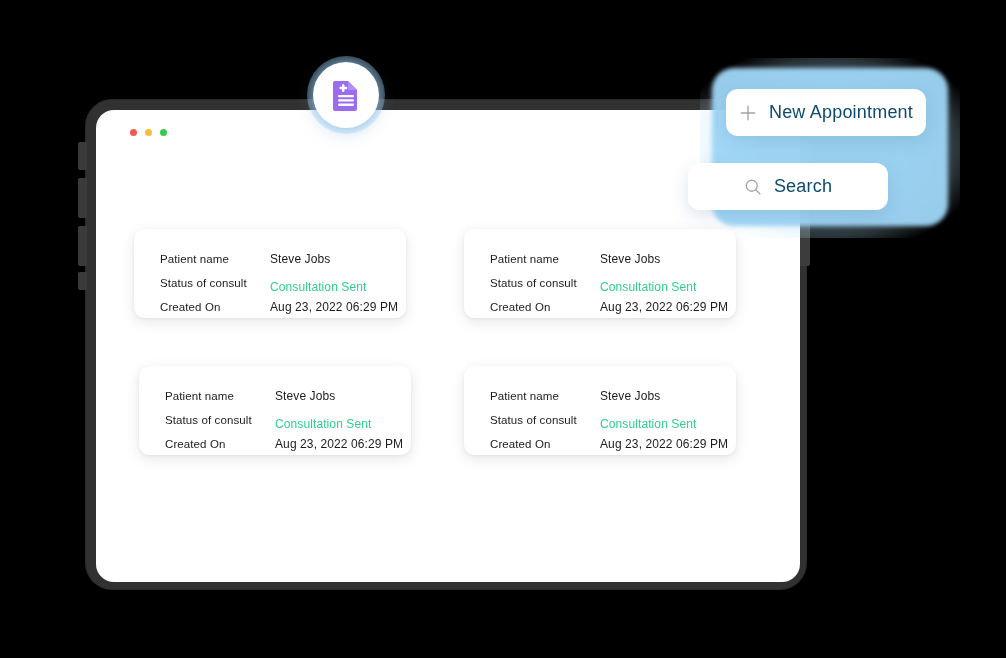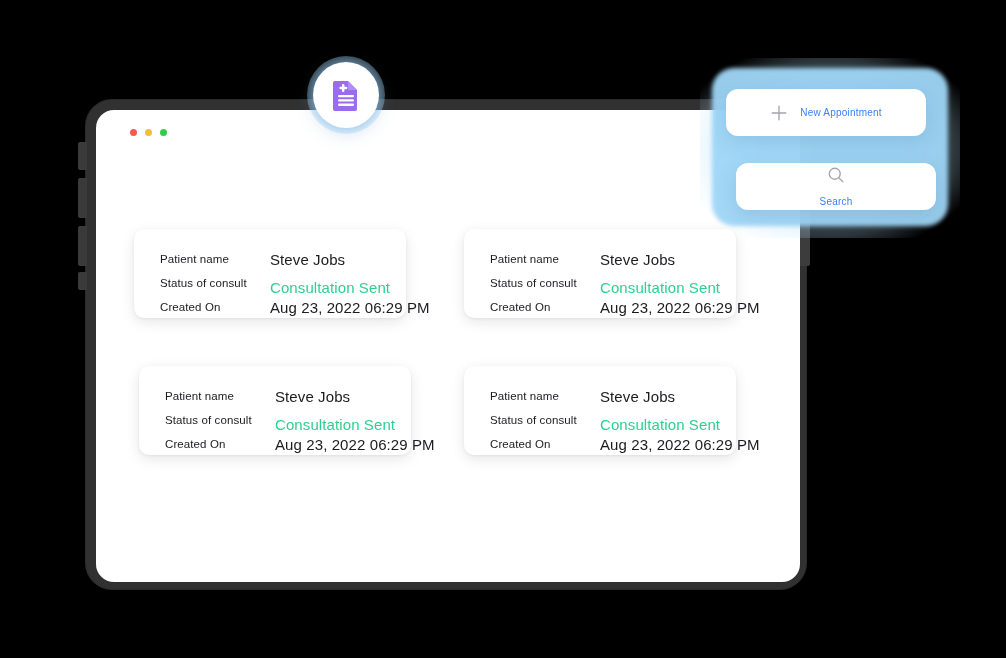--- a/index.html
+++ b/index.html
@@ -56,21 +56,21 @@
   .card.c2{ left:464px; top:229px; width:272px; height:89px; }
   .card.c3{ left:139px; top:366px; width:272px; height:89px; }
   .card.c4{ left:464px; top:366px; width:272px; height:89px; }
 
   .row{ display:flex; align-items:center; height:24px; }
   .row .label{
     width:110px; flex:0 0 110px;
     font-size:11.5px; color:#1b1b20; letter-spacing:0.1px;
   }
   .row .value{
-    font-size:15px; color:#1b1b20; letter-spacing:0.1px; white-space:nowrap;
+    font-size:12px; color:#1b1b20; letter-spacing:0.1px; white-space:nowrap;
   }
   .row .value.status{ color:#2ecf91;margin-top:8px; }
 
   
   .badge-glow{
     position:absolute; left:307px; top:56px; width:78px; height:78px;
     border-radius:50%;
     background:radial-gradient(circle at 50% 50%, rgba(255,255,255,0) 52%, rgba(150,205,245,0.55) 60%, rgba(190,225,250,0.25) 76%, rgba(255,255,255,0) 90%);
   }
   .badge{
@@ -93,22 +93,22 @@
     border-radius:30px;
     background:radial-gradient(ellipse at 50% 50%, rgba(160,215,246,0.55) 40%, rgba(190,230,250,0.22) 70%, rgba(255,255,255,0) 85%);
   }
   .ctrl{
     position:absolute;
     background:#ffffff; border-radius:12px;
     display:flex; align-items:center; justify-content:center; gap:12px;
     box-shadow:0 6px 18px rgba(60,110,160,0.18);
   }
   .ctrl.new-appt{ left:726px; top:89px; width:200px; height:47px; }
-  .ctrl.search{   left:736px; top:163px; width:200px; height:47px;flex-direction:column; }
-  .ctrl-label{ font-size:10px; color:#3b82f6; letter-spacing:0.2px; }
+  .ctrl.search{   left:688px; top:163px; width:200px; height:47px; }
+  .ctrl-label{ font-size:18px; color:#0c4a6e; letter-spacing:0.2px; }
   .plus-icon{ width:18px; height:18px; }
   .search-icon{ width:18px; height:18px; }
 </style>
 </head>
 <body>
 
 <div id="stage">
 
   <div class="device-frame"></div>
   <div class="side-btn b1"></div>

